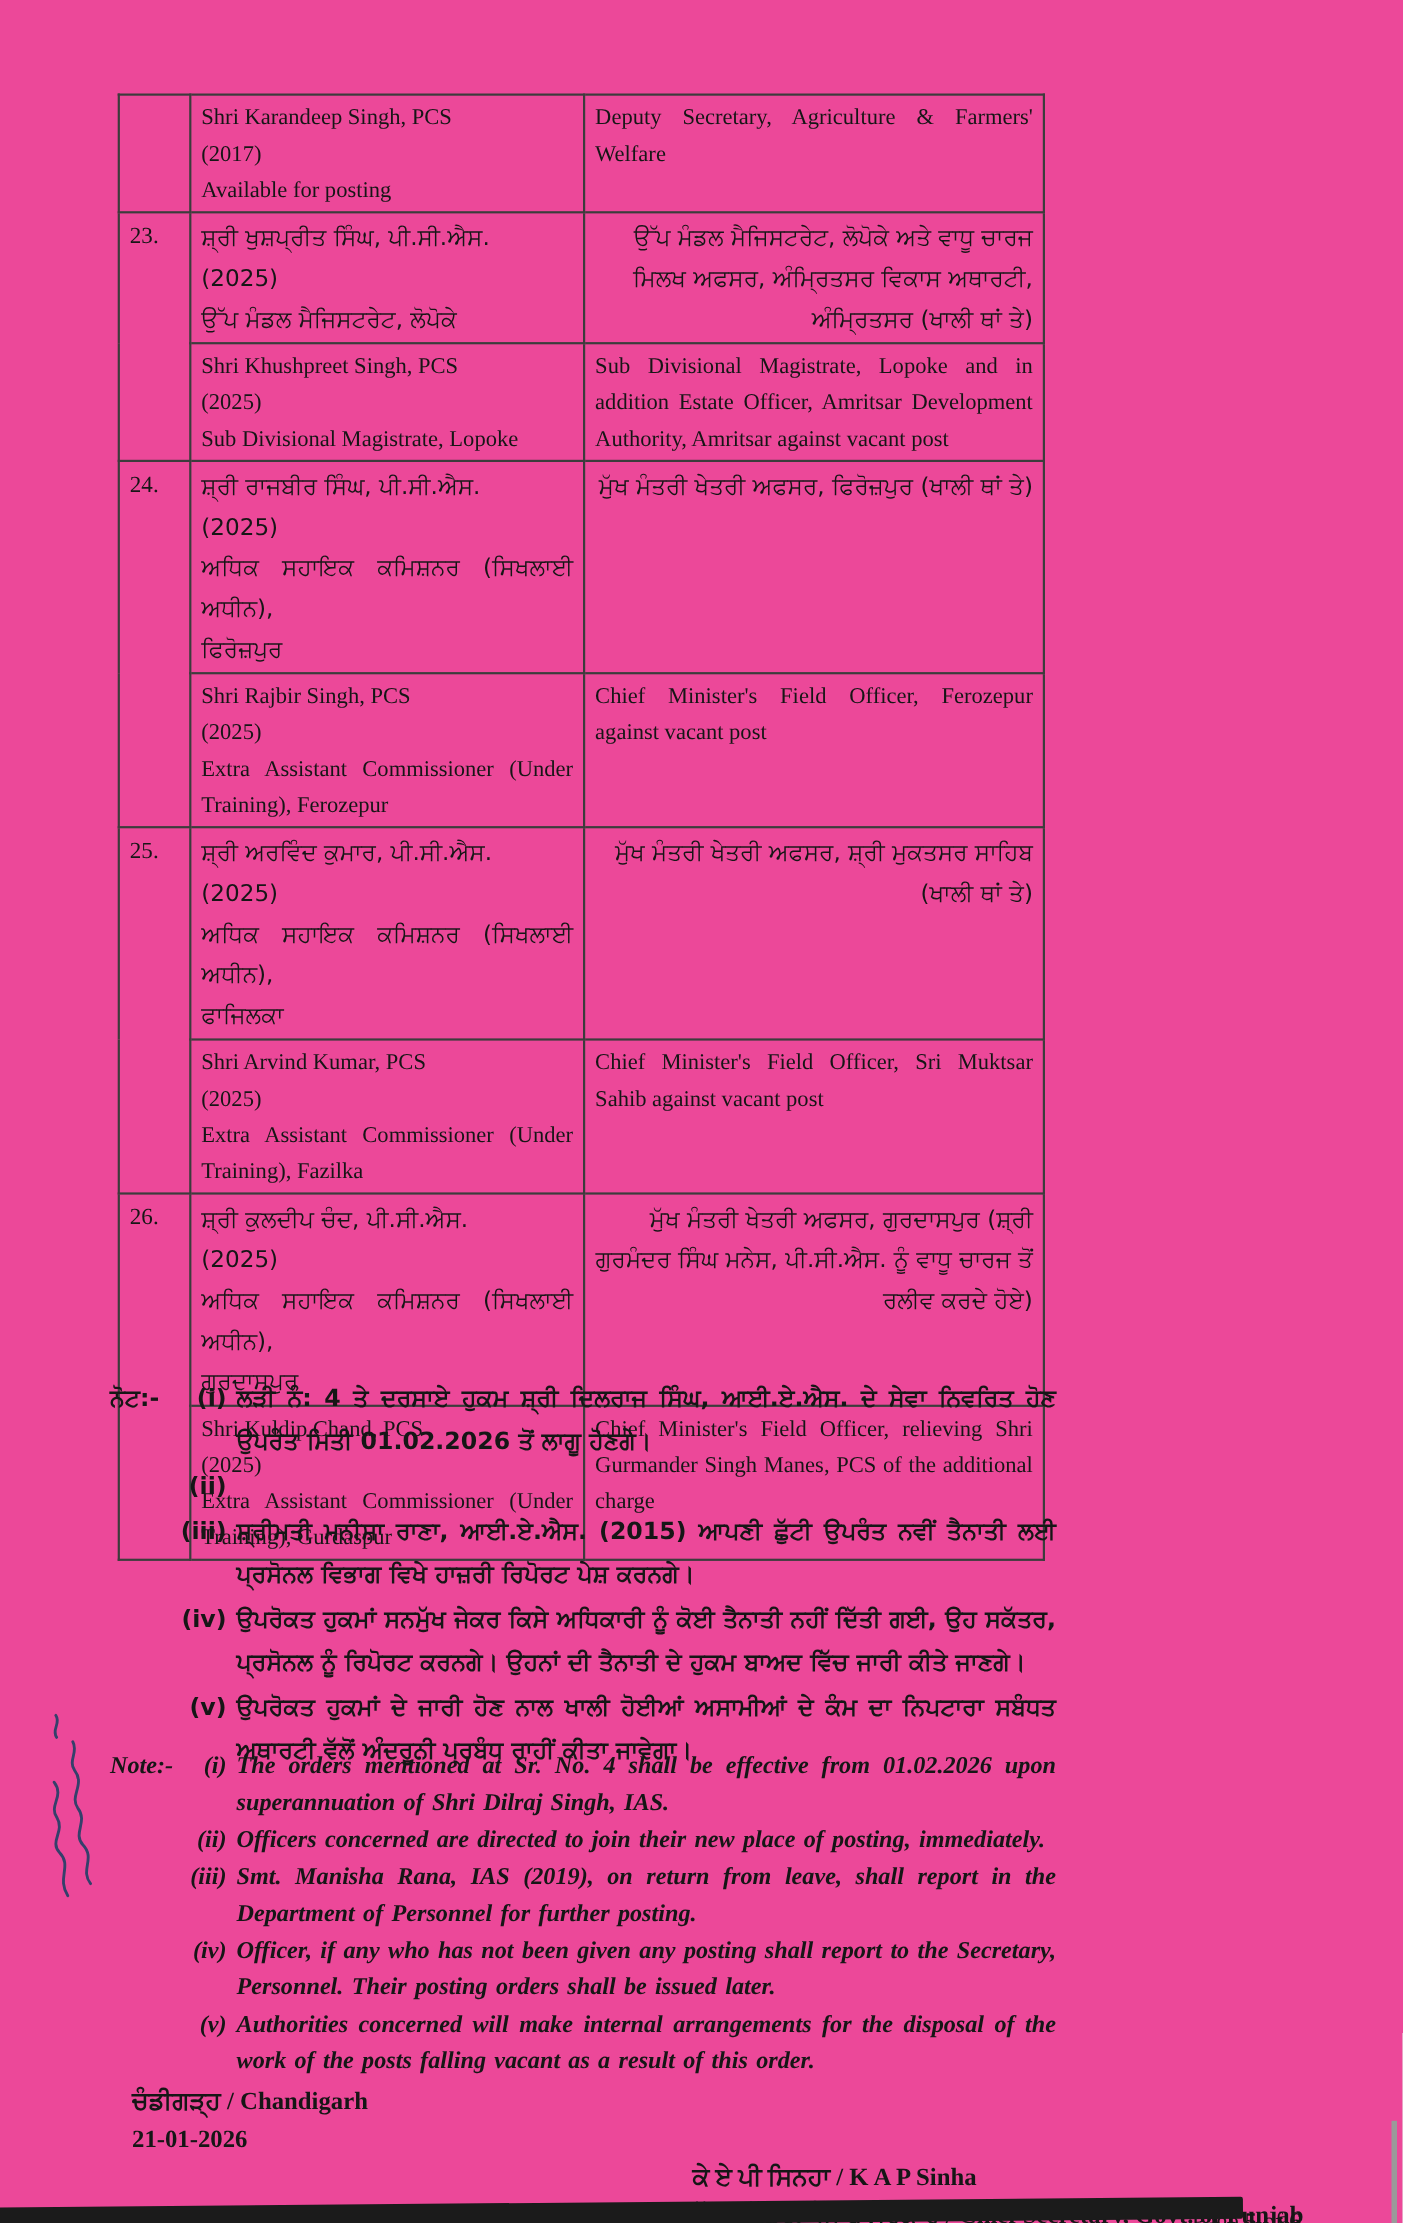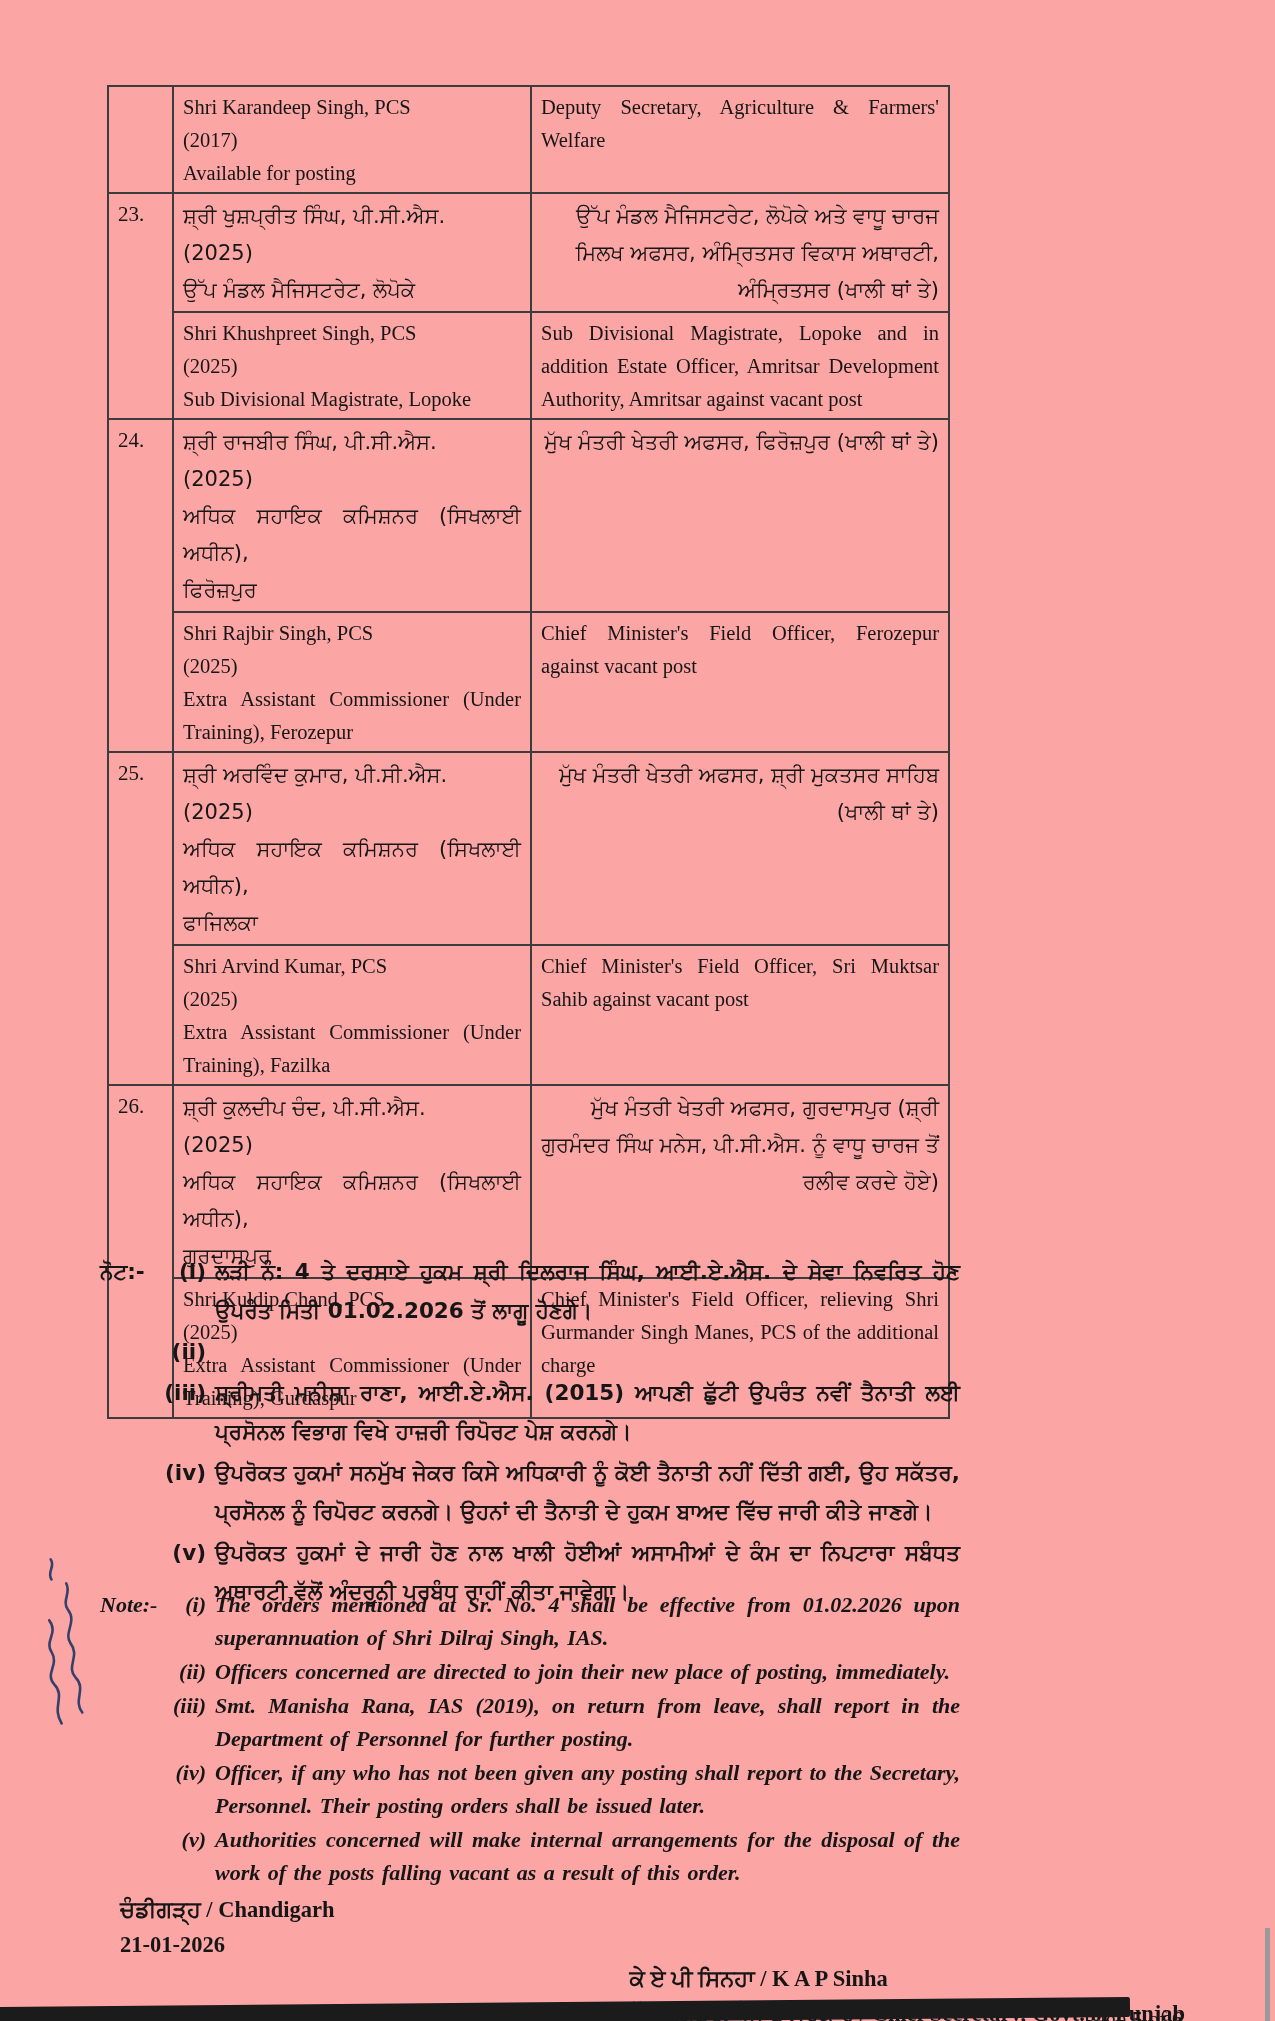--- a/index.html
+++ b/index.html
@@ -1,21 +1,21 @@
 <!DOCTYPE html>
 <html><head>
 <meta charset="utf-8">
 <title>Punjab Govt Posting Order — Page 5</title>
 <style>
   html,body{margin:0;padding:0;background:#e8e8e8;}
   .page{
     position:relative;
     width:1275px;height:2021px;
     margin:0 auto;
-    background:#fca5a5;
+    background:#ec4899;
     overflow:hidden;
     font-family:"Liberation Serif", serif;
     color:#161616;
   }
   
   table.postings{
     position:absolute;left:107px;top:85px;width:841px;
     border-collapse:collapse;table-layout:fixed;
   }
   table.postings td{

